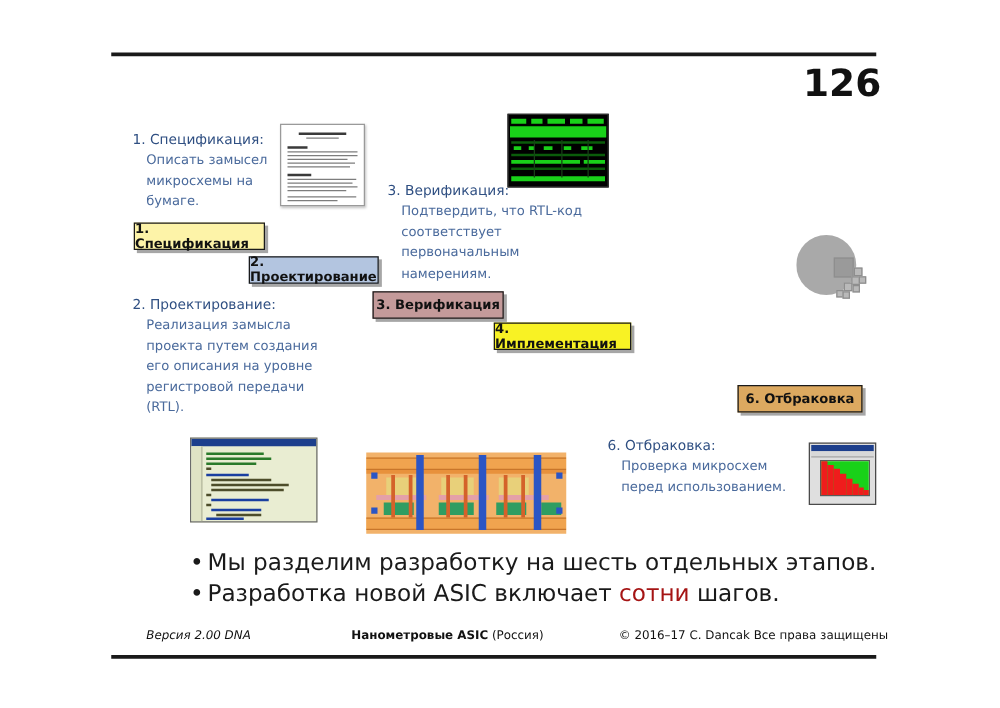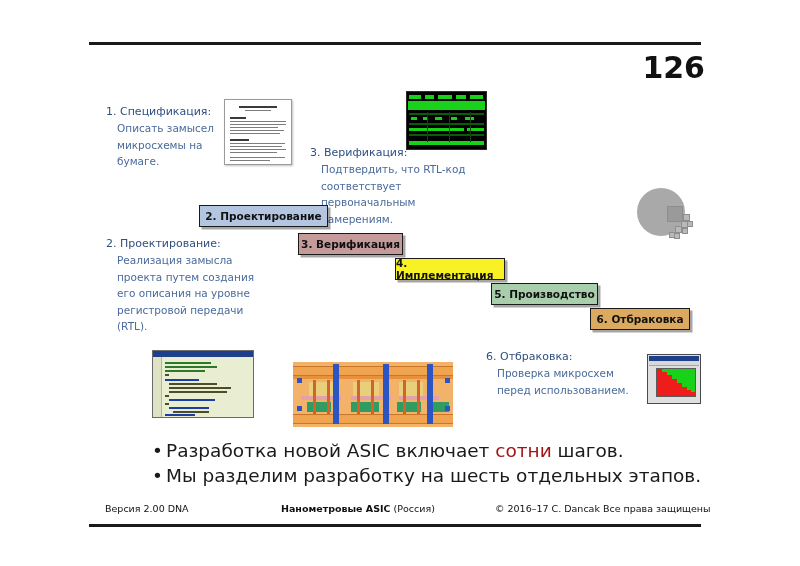--- a/index.html
+++ b/index.html
@@ -18,21 +18,21 @@
     white-space:nowrap;
   }
   .page-no{
     position:absolute;right:95px;top:50px;
     font-size:30px;font-weight:bold;color:#111;
   }
 
   
   .bot-rule{position:absolute;left:89px;top:524px;width:612px;height:3px;background:#1a1a1a;}
   .footer{position:absolute;left:89px;top:503px;width:612px;height:18px;font-size:9.5px;color:#111;}
-  .footer .fl{position:absolute;left:16px;top:0;}
+  .footer .fl{position:absolute;left:28px;top:0;font-style:italic;}
   .footer .fc{position:absolute;left:192px;top:0;}
   .footer .fc b{font-weight:bold;}
   .footer .fr{position:absolute;left:406px;top:0;white-space:nowrap;}
 
   
   .bullets{position:absolute;left:152px;top:438px;width:560px;}
   .bullet{font-size:18.5px;color:#1a1a1a;line-height:25px;white-space:nowrap;}
   .bullet .dot{display:inline-block;width:14px;}
   .hl{color:#a51414;}
 
@@ -172,31 +172,31 @@
   </div>
 
 
 
   <div class="desc" style="left:486px;top:349px;width:160px;">
     <div class="hd">6. Отбраковка:</div>
     <div class="bd">Проверка микросхем</div>
     <div class="bd">перед использованием.</div>
   </div>
 
-  <div class="stepbox" style="left:199px;top:205px;width:129px;background:#b3c5e0;">
+  <div class="stepbox" style="left:107px;top:178px;width:105px;background:#fdf3a8;">
+    <span>1. Спецификация</span>
+  </div>
+  <div class="stepbox" style="left:199px;top:205px;width:104px;background:#b3c5e0;">
     <span>2. Проектирование</span>
   </div>
   <div class="stepbox" style="left:298px;top:233px;width:105px;background:#c49a9a;">
     <span>3. Верификация</span>
   </div>
   <div class="stepbox" style="left:395px;top:258px;width:110px;background:#f8f224;">
     <span>4. Имплементация</span>
-  </div>
-  <div class="stepbox" style="left:491px;top:283px;width:107px;background:#a9ceab;">
-    <span>5. Производство</span>
   </div>
   <div class="stepbox" style="left:590px;top:308px;width:100px;background:#dca960;">
     <span>6. Отбраковка</span>
   </div>
 
   <div class="thumb code" style="left:152px;top:350px;width:100px;height:66px;">
     <div class="tbar"></div>
     <div class="gut"></div>
     <div class="cm" style="left:12px;top:11px;width:46px;"></div>
     <div class="cm" style="left:12px;top:15px;width:52px;"></div>
@@ -266,24 +266,24 @@
       <div class="rr" style="left:15px;top:10px;width:5px;height:17px;"></div>
       <div class="rr" style="left:20px;top:14px;width:5px;height:13px;"></div>
       <div class="rr" style="left:25px;top:18px;width:5px;height:9px;"></div>
       <div class="rr" style="left:30px;top:21px;width:4px;height:6px;"></div>
       <div class="rr" style="left:34px;top:23px;width:4px;height:4px;"></div>
     </div>
   </div>
 
   <div class="bullets">
     <div class="bullet">
-      <span class="dot">•</span><span>Разработка новой ASIC включает </span><span class="hl">сотни</span><span> шагов.</span>
+      <span class="dot">•</span><span>Мы разделим разработку на шесть отдельных этапов.</span>
     </div>
     <div class="bullet">
-      <span class="dot">•</span><span>Мы разделим разработку на шесть отдельных этапов.</span>
+      <span class="dot">•</span><span>Разработка новой ASIC включает </span><span class="hl">сотни</span><span> шагов.</span>
     </div>
   </div>
 
   <div class="footer">
     <span class="fl">Версия 2.00 DNA</span>
     <span class="fc"><b>Нанометровые ASIC</b><span> (Россия)</span></span>
     <span class="fr">© 2016–17 C. Dancak  Все права защищены</span>
   </div>
   <div class="bot-rule"></div>
 

